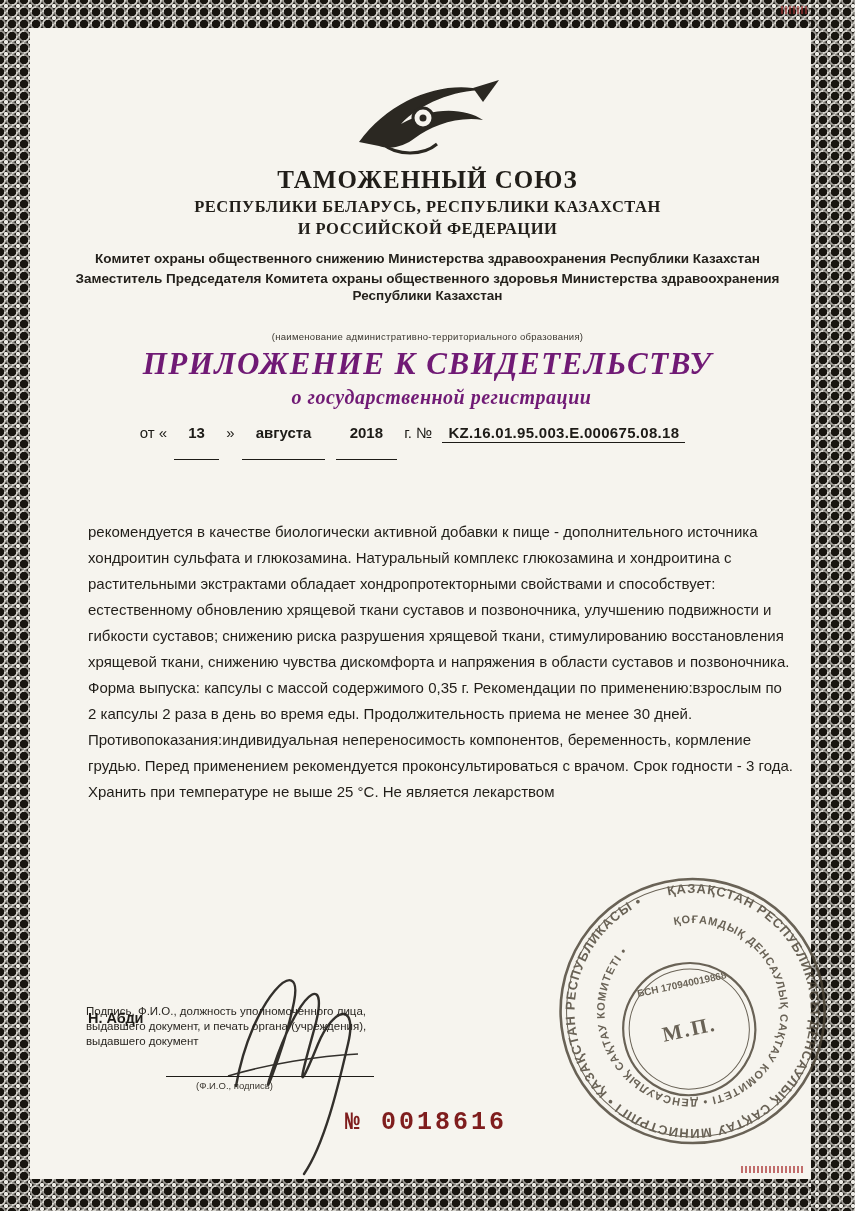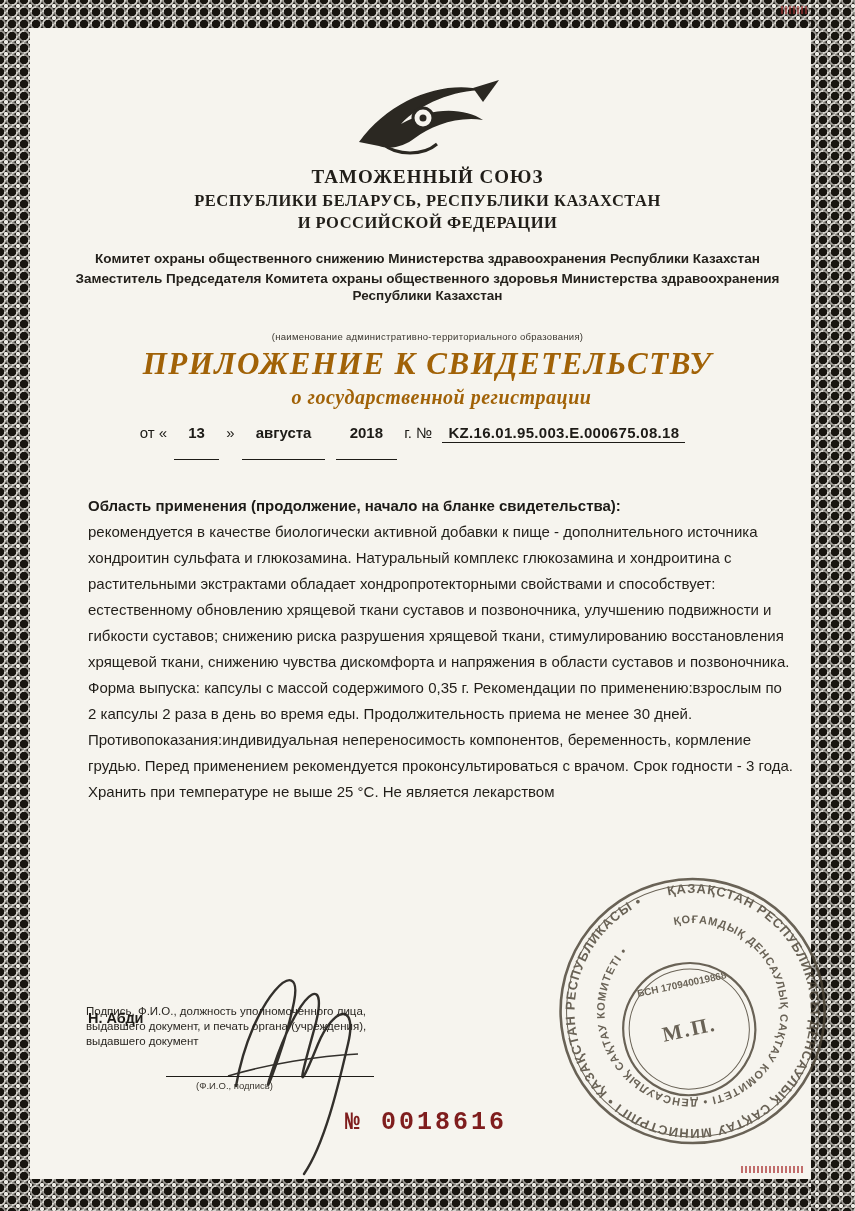--- a/index.html
+++ b/index.html
@@ -26,32 +26,32 @@
   }
   .lace-top{top:0;left:0;right:0;height:28px;}
   .lace-bottom{bottom:0;left:0;right:0;height:32px;}
   .lace-left{top:0;bottom:0;left:0;width:30px;}
   .lace-right{top:0;bottom:0;right:0;width:44px;}
 
   .logo{position:absolute;top:78px;left:353px;}
 
   .header-block{position:absolute;top:166px;left:0;right:0;text-align:center;
     font-family:"Liberation Serif",serif;font-weight:bold;color:#211e19;}
-  .union1{font-size:19px;letter-spacing:1px;margin-bottom:3px;}
+  .union1{font-size:25px;letter-spacing:1px;margin-bottom:3px;}
   .union2,.union3{font-size:16.5px;letter-spacing:.5px;margin-bottom:2px;}
 
   .committee-block{position:absolute;top:250px;left:62px;right:62px;text-align:center;
     font-size:13.5px;font-weight:bold;line-height:1.3;color:#24211c;}
   .committee-block p{margin:0 0 2px 0;}
 
   .admin-note{position:absolute;top:331px;left:0;right:0;text-align:center;
     font-size:9.5px;color:#3a362f;letter-spacing:.3px;}
 
   .title-block{position:absolute;top:346px;left:0;right:0;text-align:center;
-    font-family:"Liberation Serif",serif;font-style:italic;font-weight:bold;color:#a16207;}
+    font-family:"Liberation Serif",serif;font-style:italic;font-weight:bold;color:#701a75;}
   .title-main{font-size:31px;letter-spacing:1.5px;}
   .title-sub{font-size:20px;margin-top:4px;letter-spacing:.5px;padding-left:28px;}
 
   .reg-line{position:absolute;top:424px;left:0;right:30px;text-align:center;font-size:15px;white-space:nowrap;}
   .reg-line .lbl{font-weight:normal;}
   .reg-fill{display:inline-block;font-weight:bold;border-bottom:1.5px solid #1d1b17;
     padding:0 14px 18px 14px;margin:0 3px;}
   .reg-num{display:inline-block;font-weight:bold;border-bottom:1.5px solid #1d1b17;
     padding:0 6px 1px 6px;margin-left:6px;letter-spacing:.3px;}
 
@@ -126,21 +126,20 @@
     <span class="lbl">от «</span>
     <span class="reg-fill">13</span>
     <span class="lbl">»</span>
     <span class="reg-fill">августа</span>
     <span class="reg-fill">2018</span>
     <span class="lbl">г. №</span>
     <span class="reg-num">KZ.16.01.95.003.E.000675.08.18</span>
   </div>
 
 
-  <div class="usage-heading">Область применения (продолжение, начало на бланке свидетельства):</div>
   <div class="usage-text">рекомендуется в качестве биологически активной добавки к пище - дополнительного источника хондроитин сульфата и глюкозамина. Натуральный комплекс глюкозамина и хондроитина с растительными экстрактами обладает хондропротекторными свойствами и способствует: естественному обновлению хрящевой ткани суставов и позвоночника, улучшению подвижности и гибкости суставов; снижению риска разрушения хрящевой ткани, стимулированию восстановления хрящевой ткани, снижению чувства дискомфорта и напряжения в области суставов и позвоночника. Форма выпуска: капсулы с массой содержимого 0,35 г. Рекомендации по применению:взрослым по 2 капсулы 2 раза в день во время еды. Продолжительность приема не менее 30 дней. Противопоказания:индивидуальная непереносимость компонентов, беременность, кормление грудью. Перед применением рекомендуется проконсультироваться с врачом. Срок годности - 3 года. Хранить при температуре не выше 25 °С. Не является лекарством</div>
 
   <div class="sig-note">
     <span>Подпись, Ф.И.О., должность уполномоченного лица,</span>
     <span>выдавшего документ, и печать органа (учреждения),</span>
     <span>выдавшего документ</span>
   </div>
   <div class="signer-name">Н. Абди</div>
   <div class="sig-line"></div>
   <div class="sig-caption">(Ф.И.О., подпись)</div>

